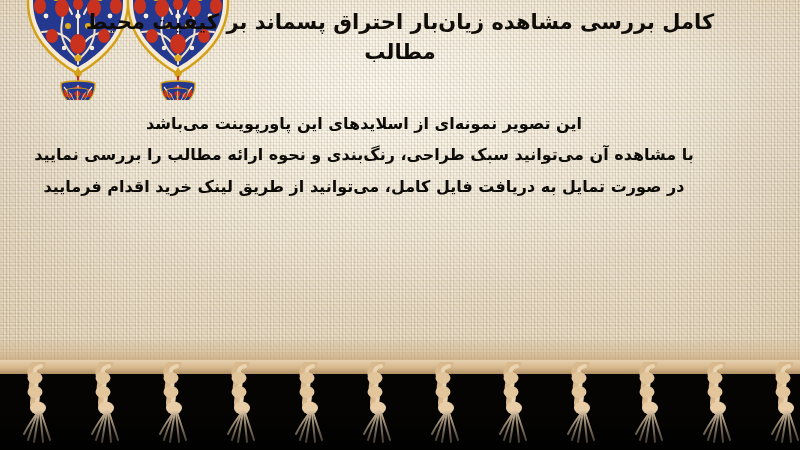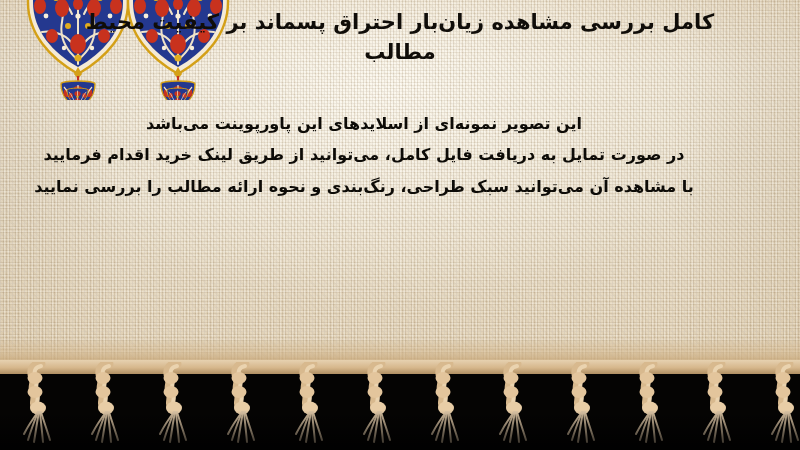--- a/index.html
+++ b/index.html
@@ -246,22 +246,22 @@
 
   <div class="text-layer">
 
     <div class="title">
       <span class="t-line">کامل بررسی مشاهده زیان‌بار احتراق پسماند بر کیفیت محیط</span>
       <span class="t-line">مطالب</span>
     </div>
 
     <div class="body-block">
       <span class="body-line">این تصویر نمونه‌ای از اسلایدهای این پاورپوینت می‌باشد</span>
+      <span class="body-line">با مشاهده آن می‌توانید سبک طراحی، رنگ‌بندی و نحوه ارائه مطالب را بررسی نمایید</span>
       <span class="body-line">در صورت تمایل به دریافت فایل کامل، می‌توانید از طریق لینک خرید اقدام فرمایید</span>
-      <span class="body-line">با مشاهده آن می‌توانید سبک طراحی، رنگ‌بندی و نحوه ارائه مطالب را بررسی نمایید</span>
     </div>
 
   </div>
 
   <div class="fringe-zone">
     <div class="cord"></div>
     <div id="tassels">
         <div class="tassel" style="left: 18px;"><svg width="46" height="84" viewBox="0 0 46 84" aria-hidden="true">
             <path d="M23 2 C15 2 12 9 15 15 C18 21 13 25 16 31 C19 37 14 41 18 47" stroke="#d8b98e" stroke-width="9" fill="none" stroke-linecap="round"></path>
             <path d="M23 4 C17 5 15 10 18 15 C21 20 16 24 19 30 C22 36 17 40 20 46" stroke="#efd9b8" stroke-width="4" fill="none" stroke-linecap="round" opacity="0.8"></path>

